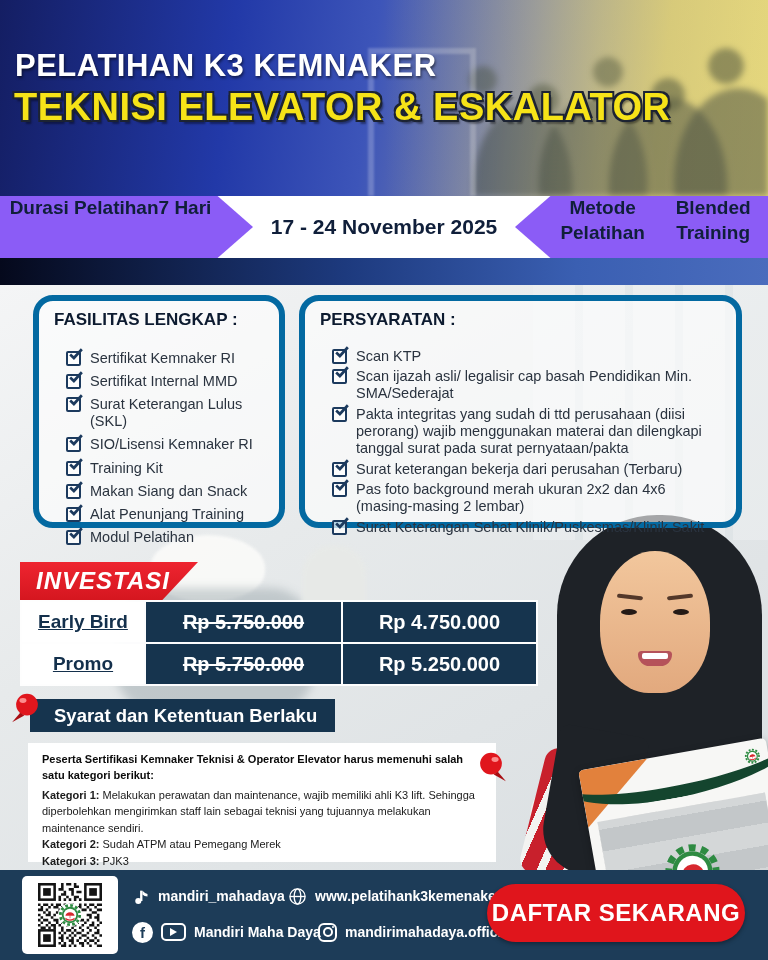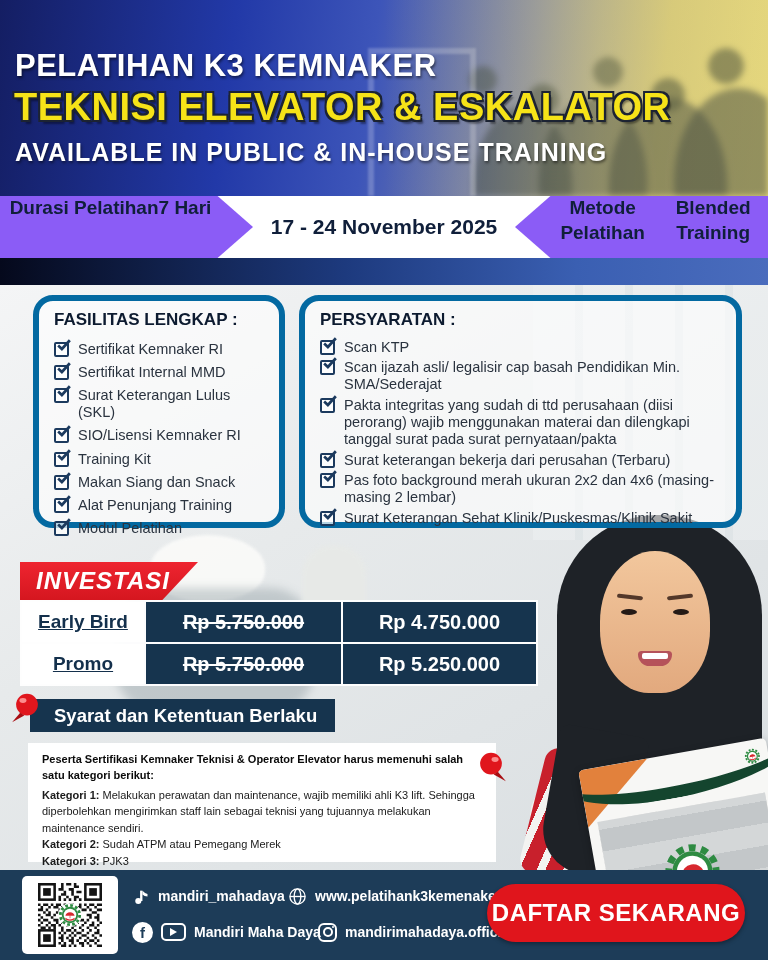--- a/index.html
+++ b/index.html
@@ -86,21 +86,21 @@
                repeating-linear-gradient(90deg, rgba(255,255,255,.35) 0 30px, rgba(120,126,130,.35) 30px 60px); }
   .cert-gear-main { position:absolute; left:50%; transform:translateX(-50%); bottom:4px; }
   .cert-gear-small { position:absolute; right:8px; top:8px; }
 
   
   .box { position:absolute; border:6px solid #0369a1; border-radius:20px; background:rgba(255,255,255,.6);
     color:#2a333f; z-index:2; }
   .fas-box { left:33px; top:295px; width:252px; height:233px; }
   .req-box { left:299px; top:295px; width:443px; height:233px; }
   .box h3 { margin:9px 0 3px 15px; font-size:17px; font-weight:800; color:#0d1b30; }
-  .box ul { list-style:none; margin:0; padding:2px 10px 0 15px; }
+  .box ul { list-style:none; margin:12px; padding:2px 10px 0 15px; }
   .box li { display:flex; gap:9px; margin:4px 0; align-items:flex-start; }
   .fas-box li { font-size:14.5px; line-height:1.18; margin:6px 0; }
   .req-box li { font-size:14.5px; line-height:1.18; margin:3.5px 0; }
   .ck { flex:0 0 15px; height:15px; border:2px solid #1c3a5e; border-radius:2px; position:relative;
     margin-top:1px; background:rgba(255,255,255,.7); }
   .ck svg { position:absolute; left:1px; top:-5px; width:14px; height:13px; overflow:visible; }
 
   
   .ribbon { position:absolute; left:20px; top:562px; width:178px; height:38px; z-index:2;
     background:linear-gradient(#ee2530,#d5161f); clip-path:polygon(0 0,100% 0,80% 100%,0 100%);
@@ -173,21 +173,20 @@
 </svg>
 
 <div class="poster">
 
   <div class="header">
     <div class="header-photo"></div>
     <div class="door-frame"></div>
     <div class="header-tint"></div>
     <div class="h-line1">PELATIHAN K3 KEMNAKER</div>
     <div class="h-line2">TEKNISI ELEVATOR &amp; ESKALATOR</div>
-    <div class="h-line3">AVAILABLE IN PUBLIC &amp; IN-HOUSE TRAINING</div>
   </div>
 
   <div class="banner">
     <div class="wing wing-left">
       <span>Durasi Pelatihan</span>
       <span>7 Hari</span>
     </div>
     <div class="banner-date">17 - 24 November 2025</div>
     <div class="wing wing-right">
       <span>Metode Pelatihan</span>

